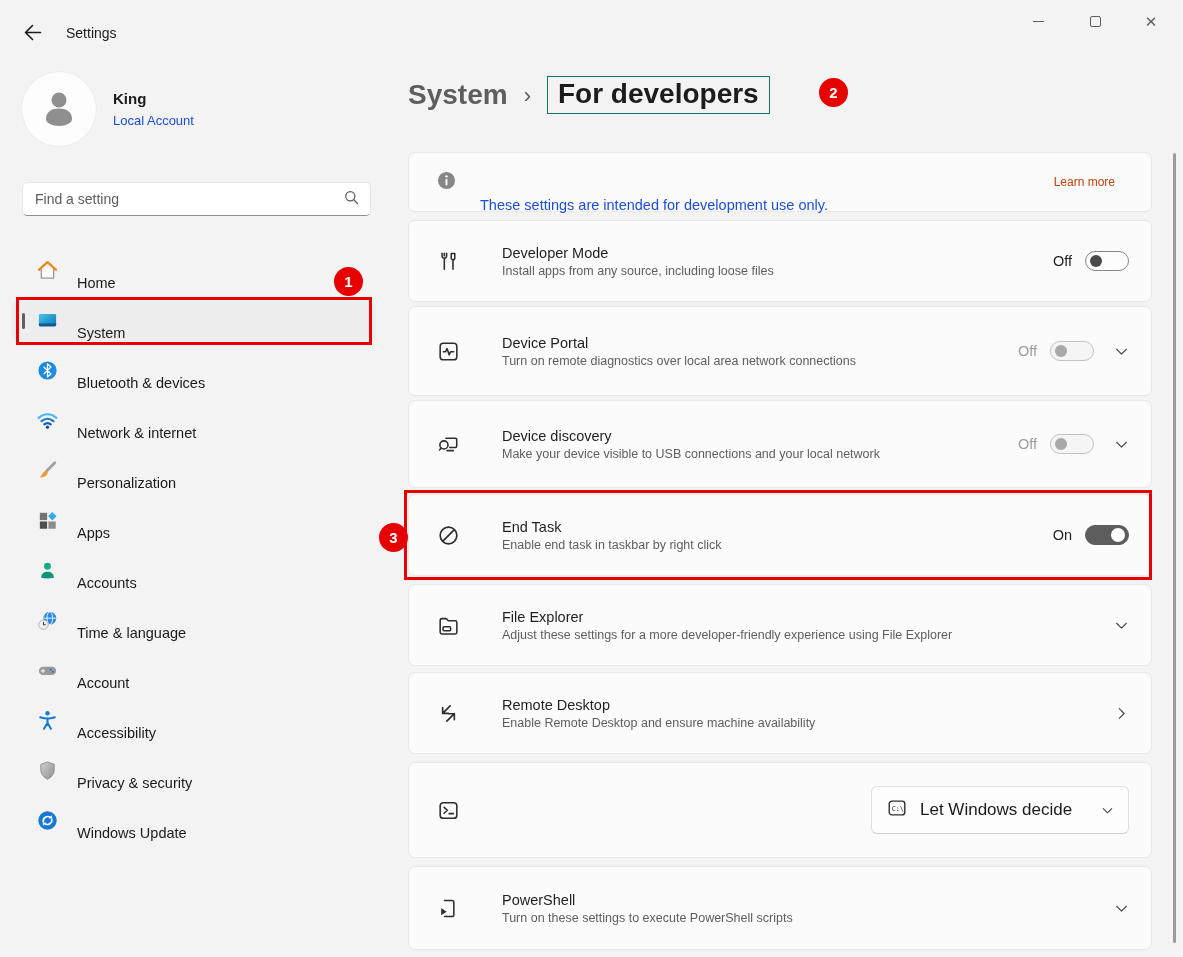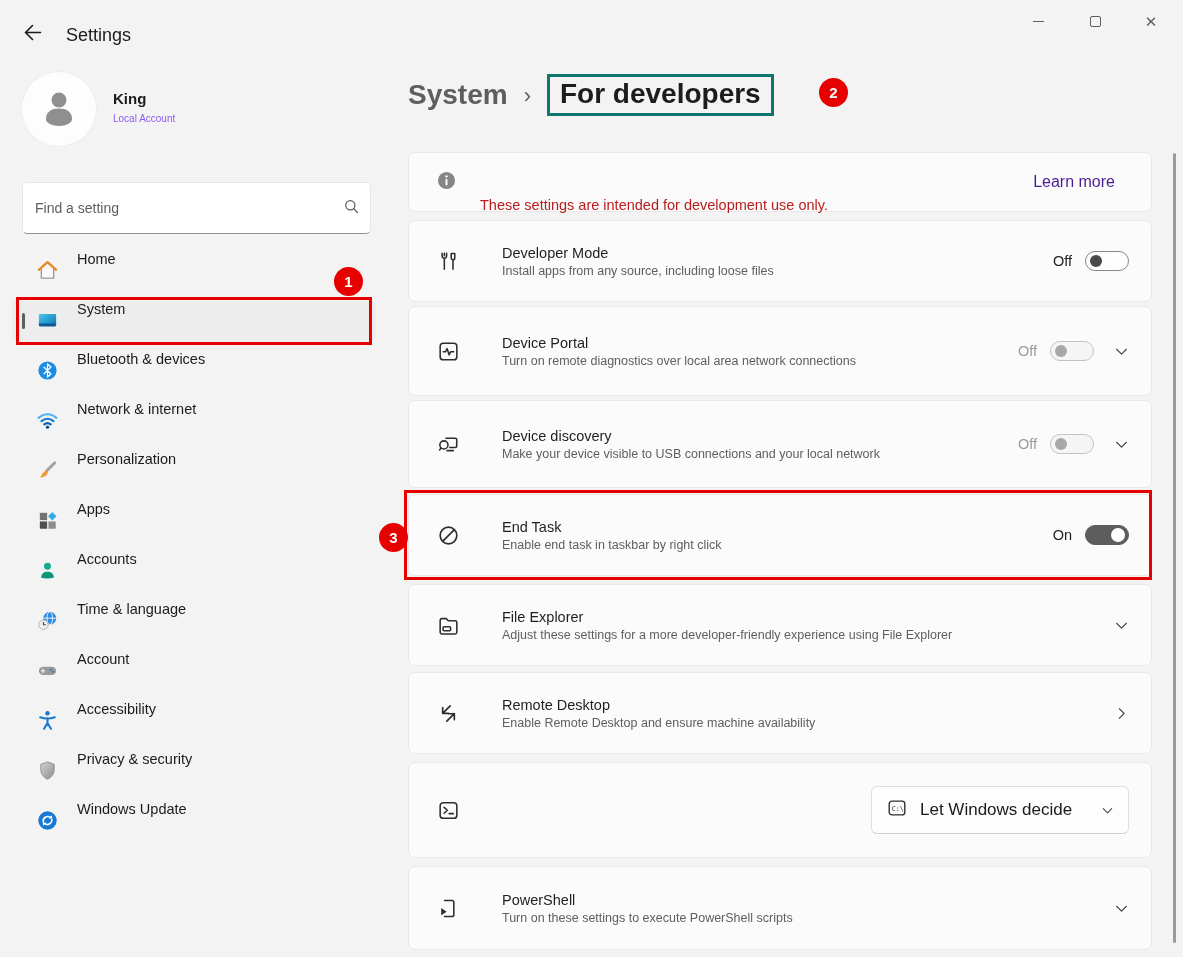--- a/index.html
+++ b/index.html
@@ -8,66 +8,66 @@
     position:relative;
     background:#f3f3f3;
     font-family:"Liberation Sans", sans-serif;
     color:#1b1b1b;
     overflow:hidden;
   }
   .abs { position:absolute; }
 
   
   .back-btn { left:18px; top:20px; width:28px; height:28px; display:flex; align-items:center; justify-content:center; border-radius:4px; cursor:pointer; }
-  .app-title { left:66px; top:25px; font-size:18px; color:#1b1b1b; }
+  .app-title { left:66px; top:25px; font-size:14px; color:#1b1b1b; }
   .win-btn { top:6px; width:40px; height:30px; display:flex; align-items:center; justify-content:center; color:#5f5f5f; cursor:pointer; }
   .win-btn.min { left:1018px; }
   .win-btn.max { left:1075px; }
   .win-btn.close { left:1131px; }
   .min-glyph { width:11px; height:0; border-top:1.4px solid #5f5f5f; display:block; }
   .max-glyph { width:11px; height:11px; border:1.3px solid #5f5f5f; border-radius:2px; display:block; }
   .close-glyph { font-size:15px; line-height:1; color:#5f5f5f; }
 
   
   .avatar { left:22px; top:72px; width:74px; height:74px; border-radius:50%; background:#fdfdfd; box-shadow:0 0 0 1px #ececec; display:flex; align-items:center; justify-content:center; }
   .user-name { left:113px; top:90px; font-size:15px; font-weight:700; color:#1b1b1b; }
-  .user-type { left:113px; top:113px; font-size:10px; color:#8b5cf6; }
-
-  
-  .search-box { left:22px; top:182px; width:349px; height:52px; background:#ffffff; border:1px solid #e5e5e5; border-bottom:1px solid #8f8f8f; border-radius:5px; display:flex; align-items:center; padding:0 10px 0 12px; }
+  .user-type { left:113px; top:113px; font-size:13px; color:#1d4ed8; }
+
+  
+  .search-box { left:22px; top:182px; width:349px; height:34px; background:#ffffff; border:1px solid #e5e5e5; border-bottom:1px solid #8f8f8f; border-radius:5px; display:flex; align-items:center; padding:0 10px 0 12px; }
   .search-box input { flex:1; border:none; outline:none; font-family:"Liberation Sans", sans-serif; font-size:14px; color:#1b1b1b; background:transparent; }
   .search-box input::placeholder { color:#5e5e5e; opacity:1; }
 
   
-  .nav-item { left:12px; width:364px; height:40px; border-radius:5px; display:flex; align-items:flex-start; cursor:pointer; }
+  .nav-item { left:12px; width:364px; height:40px; border-radius:5px; display:flex; align-items:flex-end; cursor:pointer; }
   .nav-item.selected { background:#ededed; }
   .sel-indicator { position:absolute; left:10px; top:12px; width:3px; height:16px; border-radius:2px; background:#5f5f5f; }
   .nav-icon { position:absolute; left:24px; top:8px; width:23px; height:23px; display:flex; align-items:center; justify-content:center; }
   .nav-label { margin-left:65px; font-size:14.5px; color:#1b1b1b; }
 
   
   .breadcrumb { left:408px; top:70px; height:50px; display:flex; align-items:center; }
   .crumb-parent { font-size:28px; font-weight:600; color:#5e5e5e; cursor:pointer; }
   .crumb-sep { font-size:22px; color:#5e5e5e; margin:0 16px; padding-top:2px; }
-  .crumb-current-box { border:3px solid #0f766e; padding:1px 10px 3px 10px; }
+  .crumb-current-box { border:1px solid #0f766e; padding:1px 10px 3px 10px; }
   .crumb-current { font-size:28px; font-weight:600; color:#1c1c1c; }
 
   
   .badge { position:absolute; width:29px; height:29px; border-radius:50%; background:#e60000; color:#ffffff; font-size:15px; font-weight:700; display:flex; align-items:center; justify-content:center; z-index:30; }
   .badge-1 { left:334px; top:267px; }
   .badge-2 { left:819px; top:78px; }
   .badge-3 { left:379px; top:523px; }
   .red-box { position:absolute; border:3px solid #e60000; z-index:25; pointer-events:none; }
   .red-box-1 { left:16px; top:297px; width:356px; height:48px; }
   .red-box-3 { left:404px; top:490px; width:748px; height:90px; }
 
   
   .banner { left:408px; top:152px; width:744px; height:60px; background:#fbfbfb; border:1px solid #e8e8e8; border-radius:7px; display:flex; align-items:center; padding:0 0 0 28px; }
-  .banner-text { font-size:14.5px; color:#b91c1c; margin-left:24px;margin-top:46px; }
-  .banner-action { margin-left:auto; padding-right:36px; font-size:16px; color:#4c1d95; cursor:pointer; }
+  .banner-text { font-size:14.5px; color:#1d4ed8; margin-left:24px;margin-top:46px; }
+  .banner-action { margin-left:auto; padding-right:36px; font-size:12px; color:#c2410c; cursor:pointer; }
 
   .card { left:408px; width:744px; background:#fbfbfb; border:1px solid #e8e8e8; border-radius:7px; display:flex; align-items:center; padding:0 22px 0 26px; }
   .row-icon { width:26px; height:26px; display:flex; align-items:center; justify-content:center; flex:none; }
   .row-text { margin-left:41px; }
   .row-title { font-size:14.5px; color:#1f1f1f; }
   .row-sub { font-size:12.5px; color:#5e5e5e; margin-top:3px; }
   .row-right { margin-left:auto; display:flex; align-items:center; }
   .state-label { font-size:14.5px; color:#1f1f1f; margin-right:13px; }
   .state-label.disabled { color:#9c9c9c; }
 

